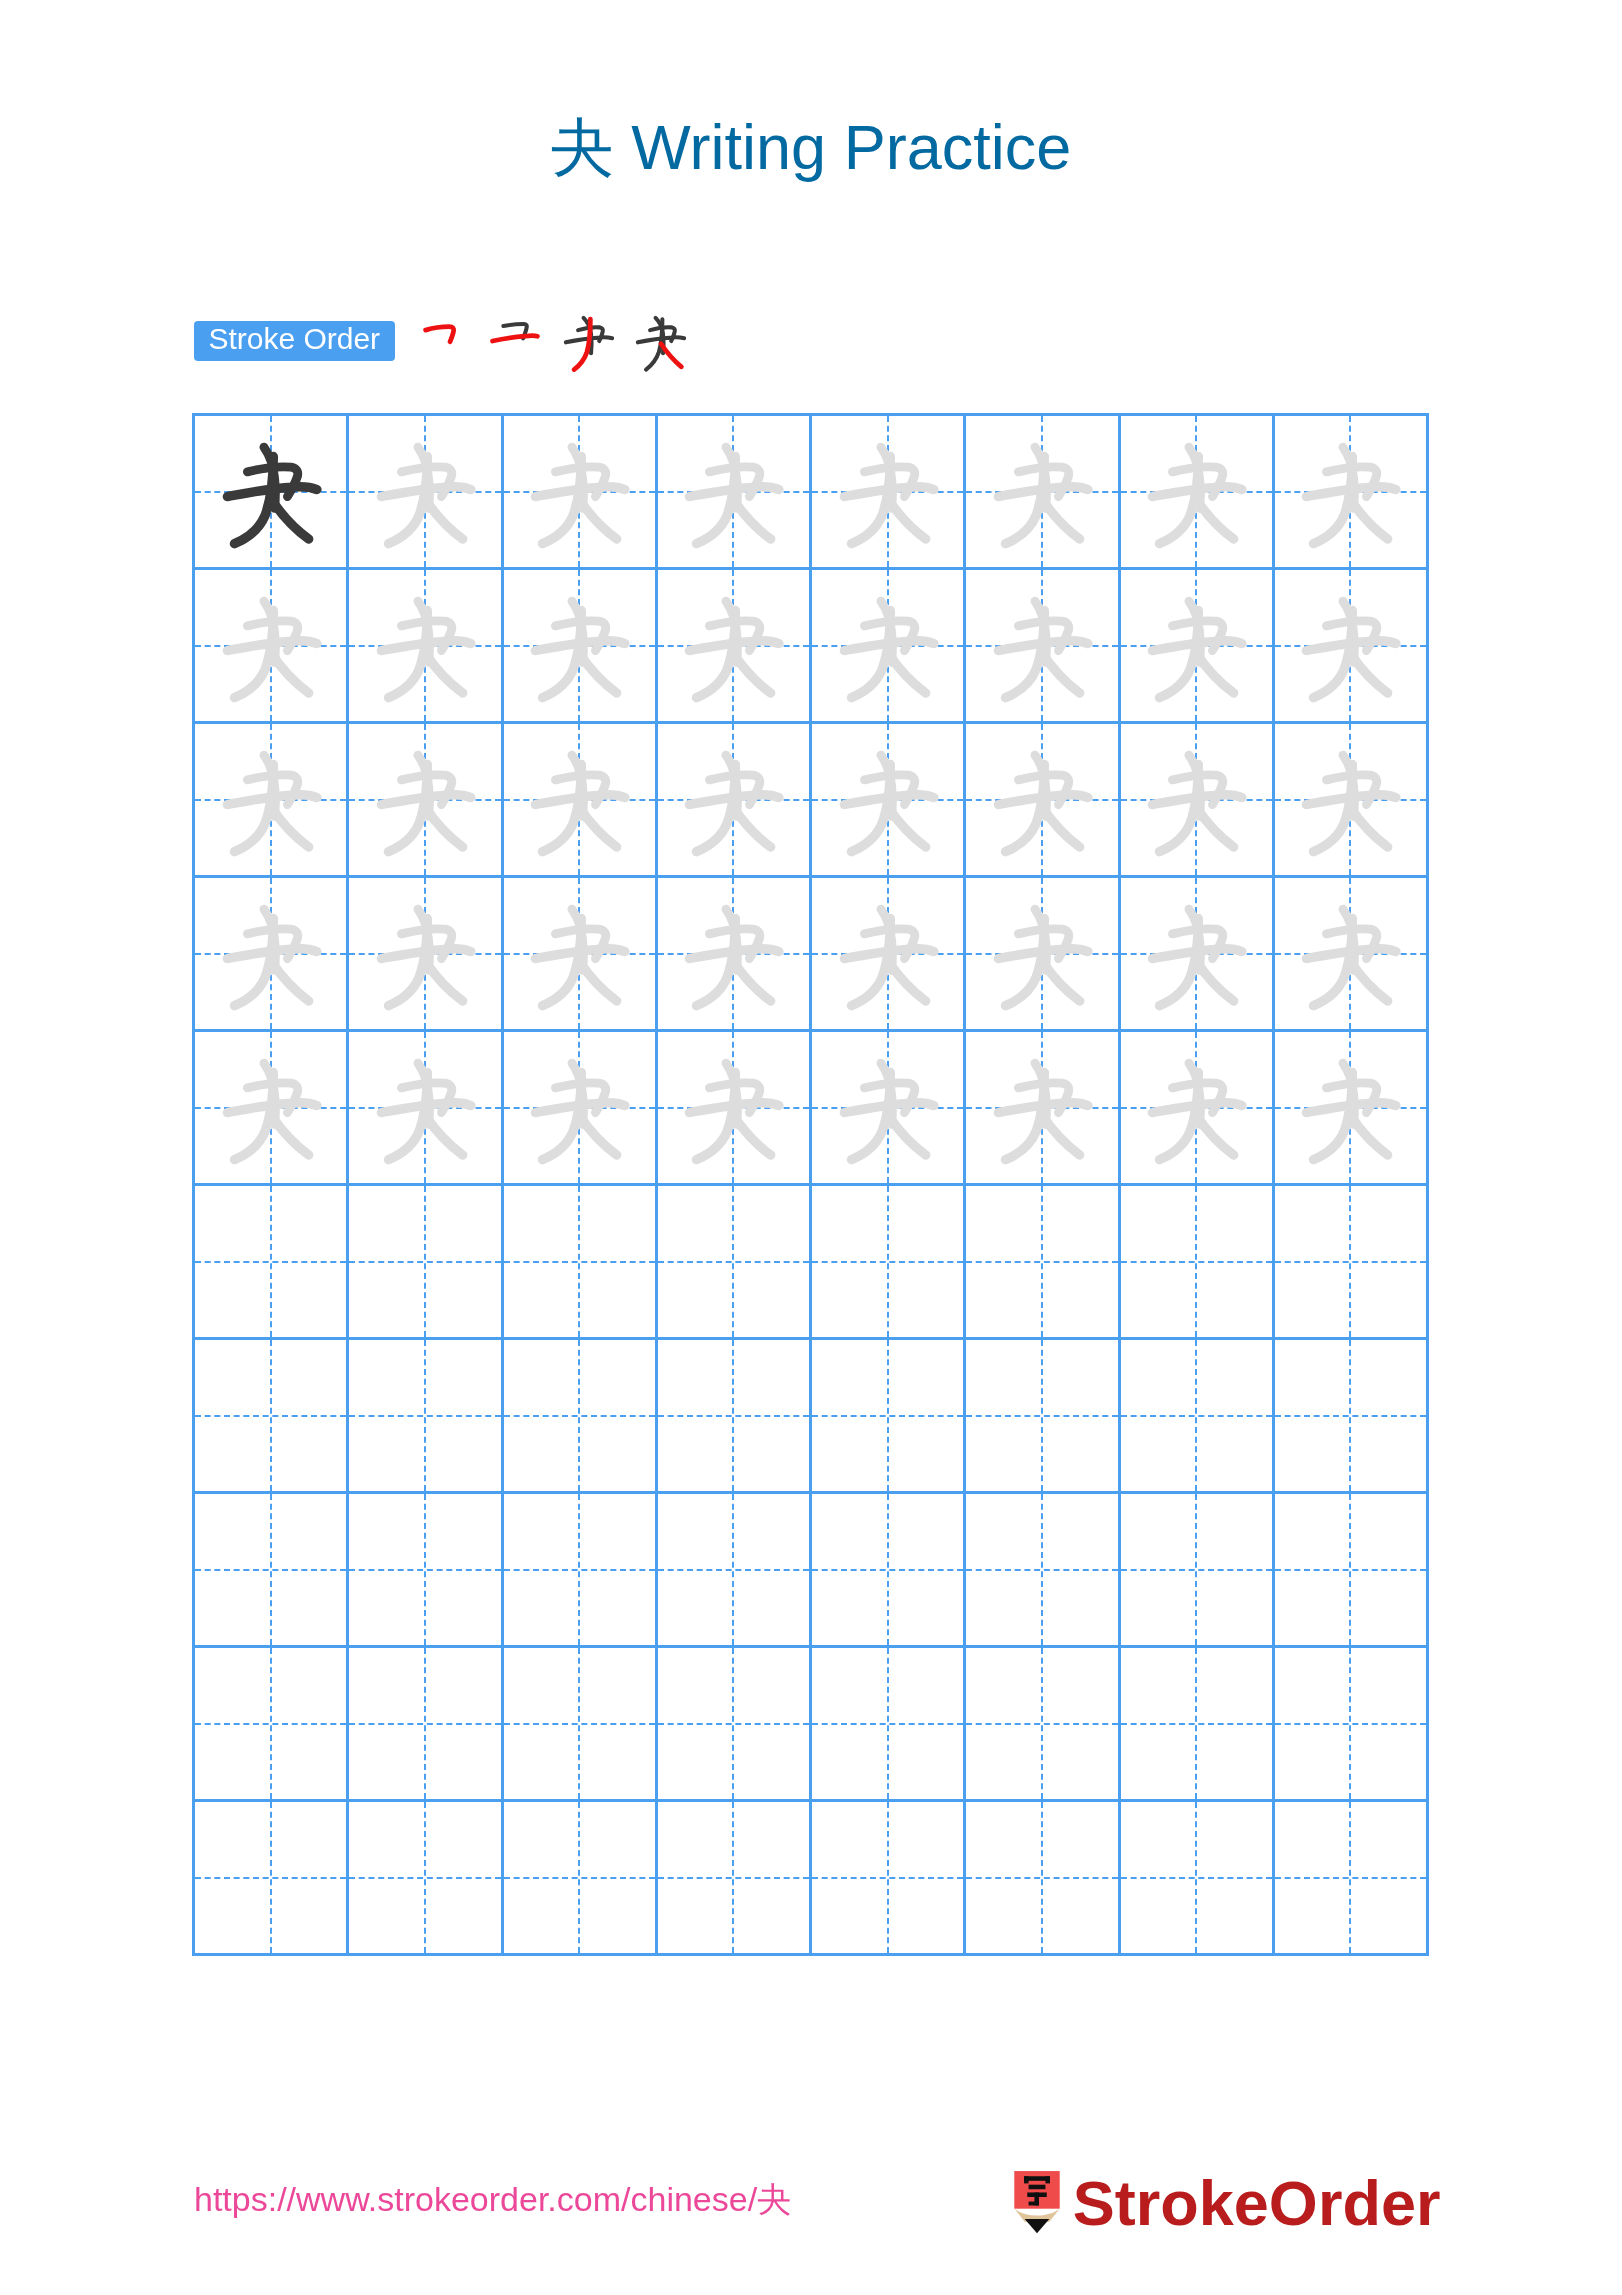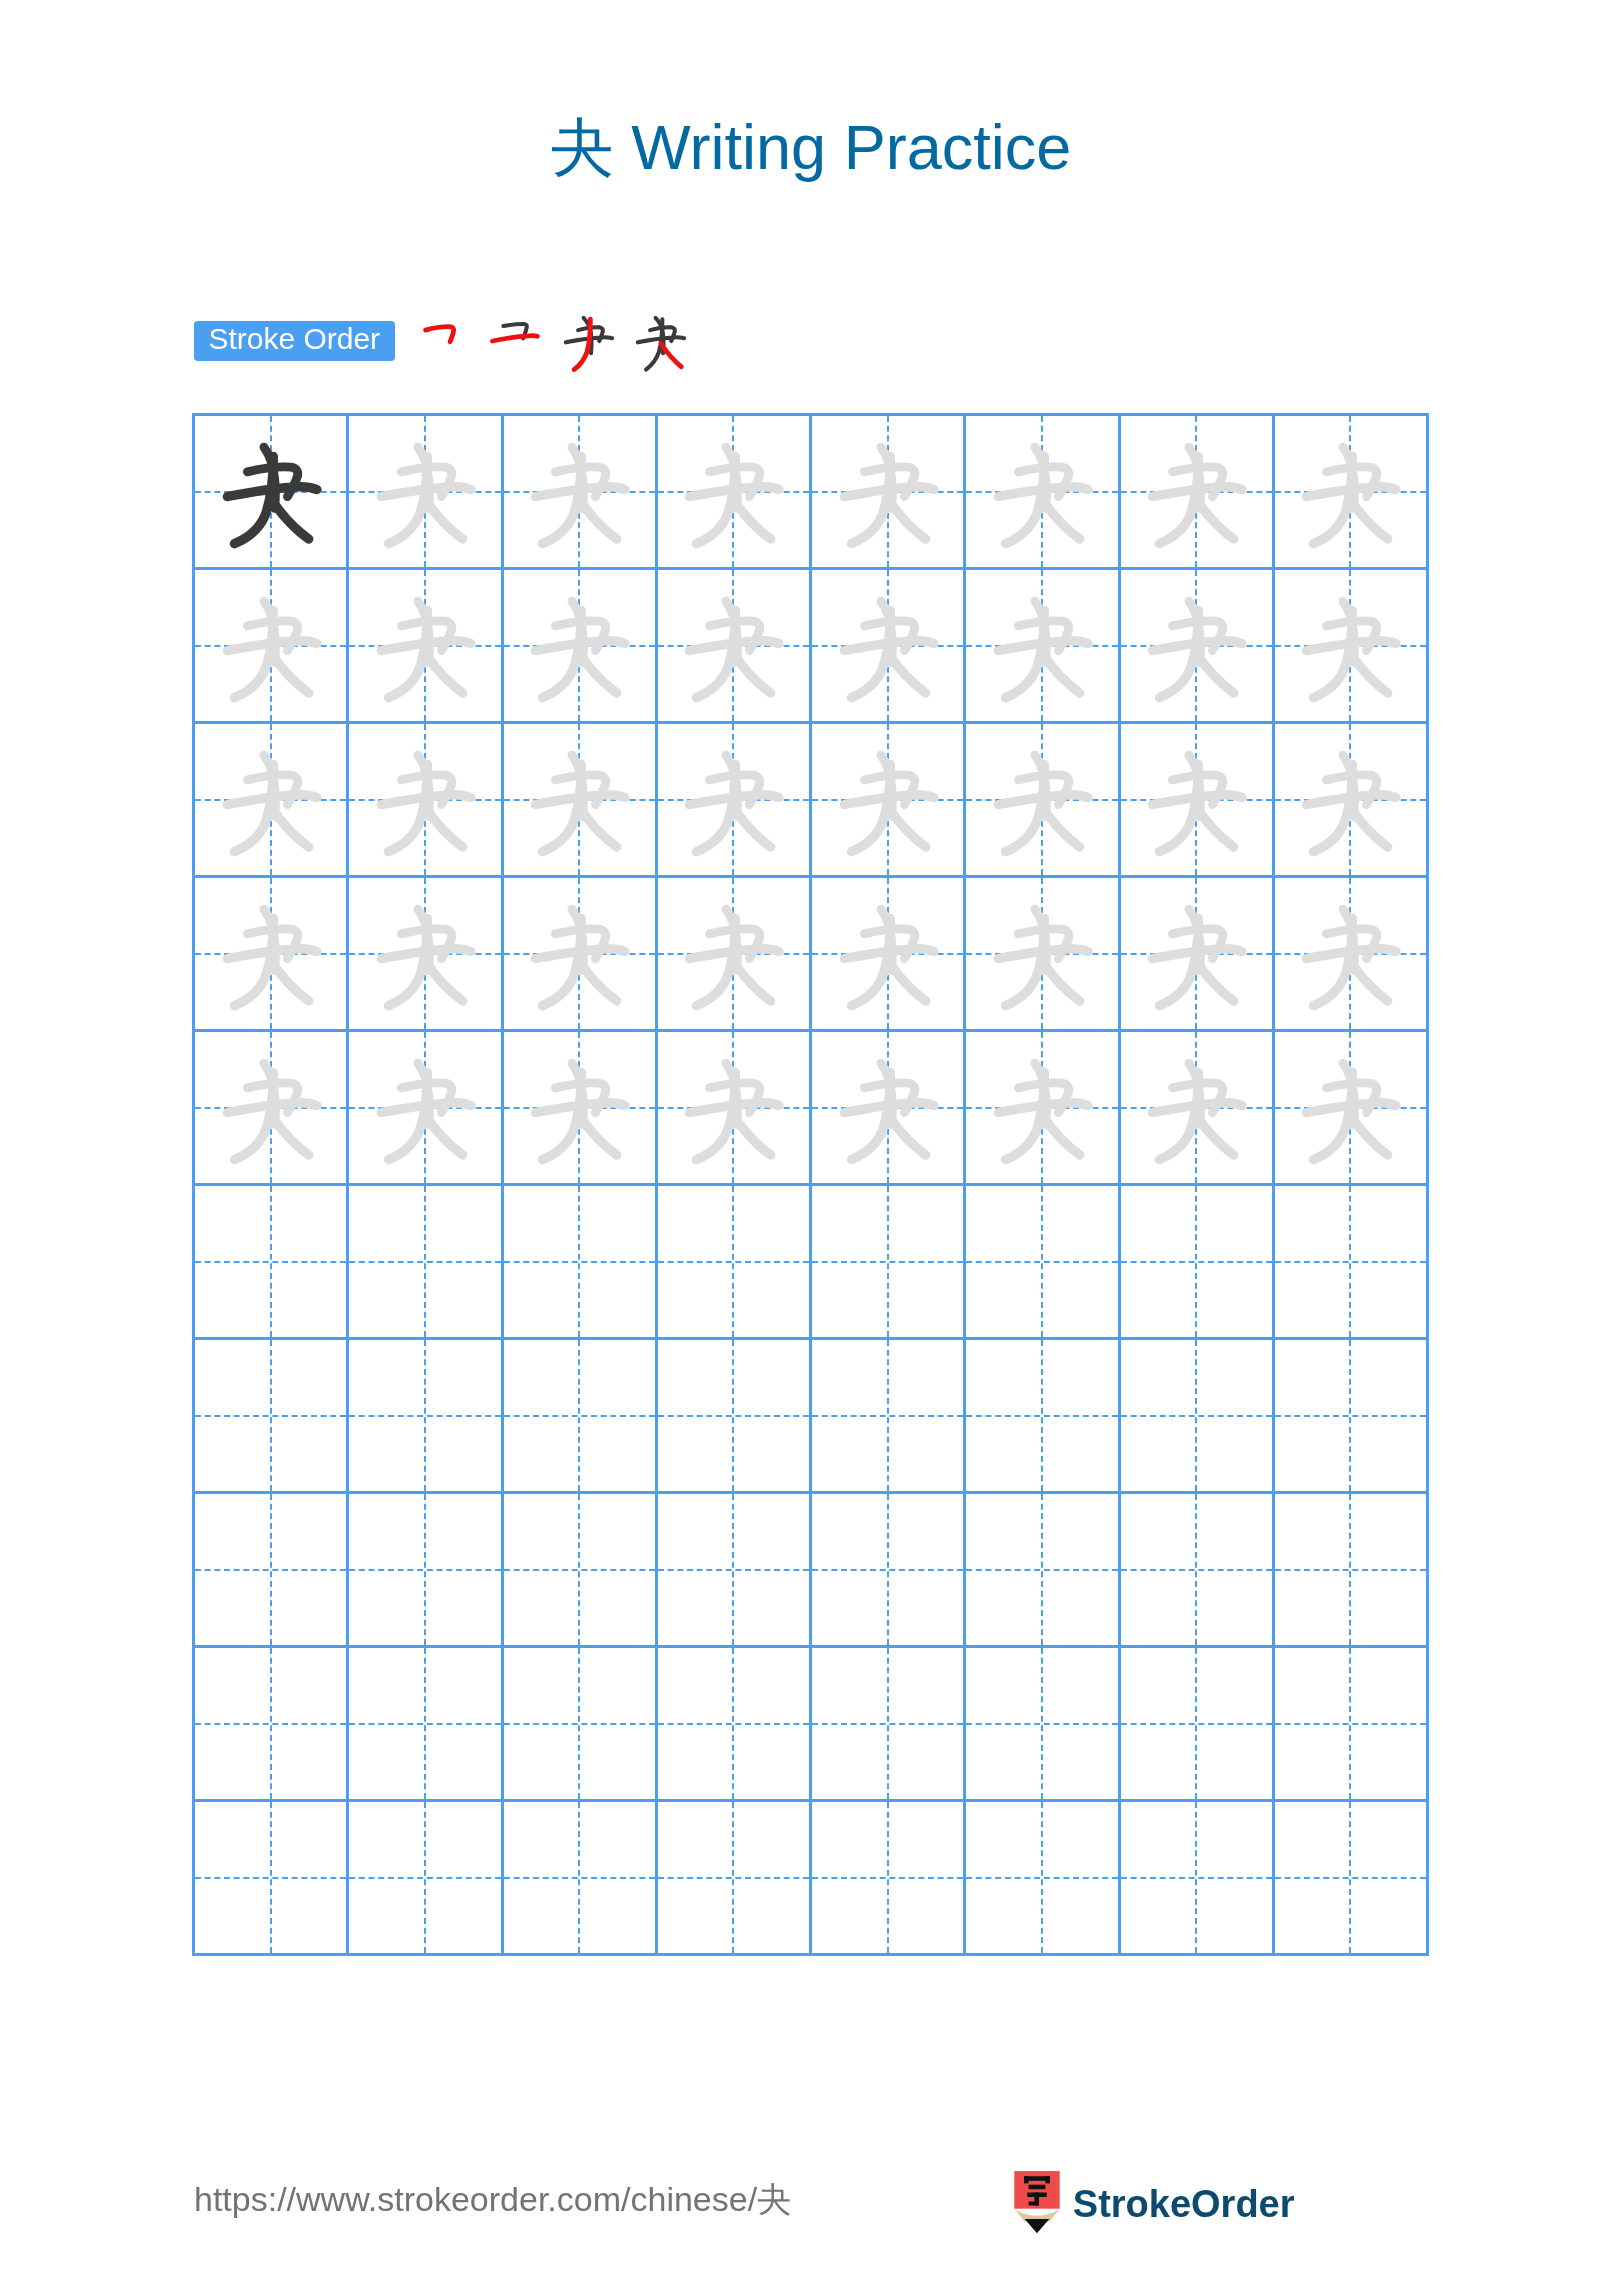--- a/index.html
+++ b/index.html
@@ -125,43 +125,43 @@
     height: 78%;
     display: block;
   }
 
   
   #footer-url {
     position: absolute;
     left: 194px;
     top: 2179px;
     font-size: 34px;
-    color: #737373;
+    color: #ec4899;
     white-space: nowrap;
     line-height: 1.2;
   }
   #footer-brand {
     position: absolute;
     left: 1013px;
     top: 2171px;
     display: flex;
     align-items: center;
     height: 65px;
   }
   #brand-logo {
     width: 48px;
     height: 65px;
     flex: none;
     margin-right: 11.8px;
   }
   #brand-logo svg { display: block; }
   #brand-name {
-    font-size: 38px;
+    font-size: 63px;
     font-weight: bold;
-    color: #0c4a6e;
+    color: #b91c1c;
     line-height: 1;
     white-space: nowrap;
   }
 </style>
 </head>
 <body>
 
 <div id="page-title">夬 Writing Practice</div>
 
 <div id="stroke-order-section">

